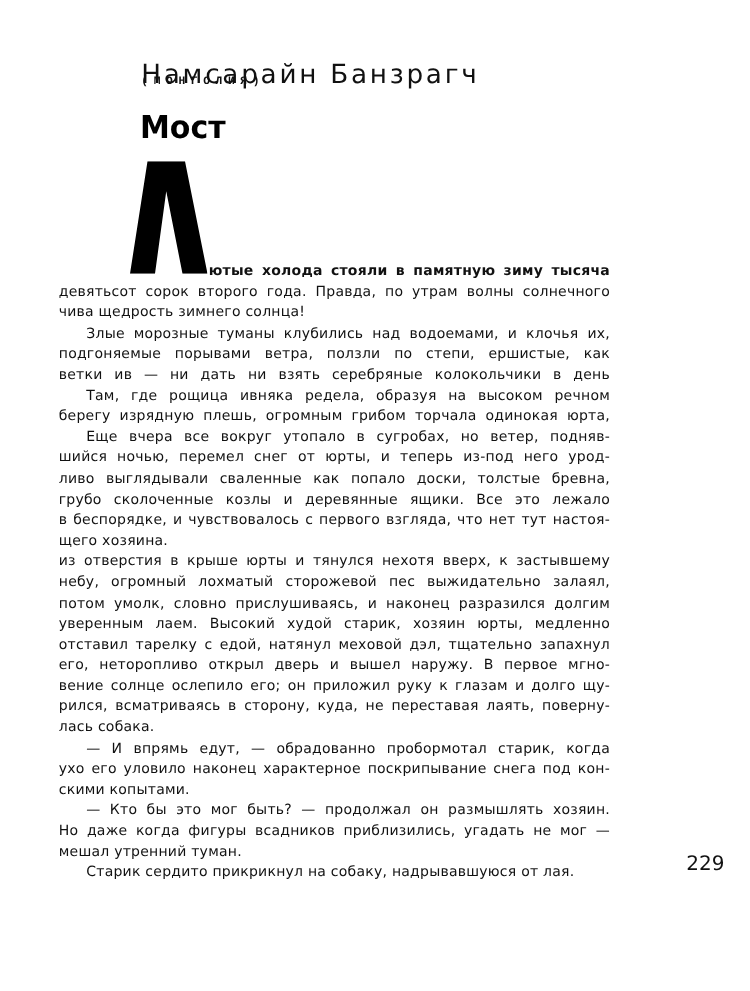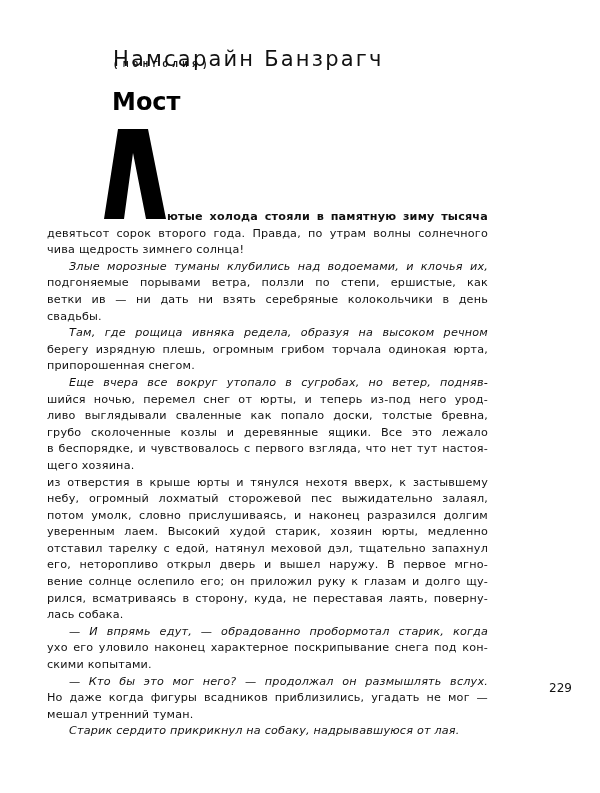--- a/index.html
+++ b/index.html
@@ -23,25 +23,25 @@
   .dropcap {
     position: absolute; left: 104px; top: 129px; width: 62px; height: 90px;
   }
   .body {
     position: absolute; left: 47px; top: 209px; width: 441px;
     font-family: "DejaVu Sans", sans-serif; font-size: 11.2px; line-height: 16.6px;
     color: #111; text-align: justify; letter-spacing: 0.2px;
   }
   .line { display: block; white-space: nowrap; text-align-last: justify; height: 16.6px; overflow: visible; }
   .line.last { text-align-last: left; }
-  .line.indent { padding-left: 22px; font-style: italic; }
+  .line.indent { padding-left: 22px; }
   .line.first { padding-left: 120px; font-weight: bold; }
   .pagenum {
     position: absolute; left: 549px; top: 681px;
-    font-family: "DejaVu Sans", sans-serif; font-size: 12px; color: #111;
+    font-family: "DejaVu Sans", sans-serif; font-size: 16px; color: #111;
   }
 </style>
 </head>
 <body>
 
 <div class="page">
   <div class="author">Намсарайн Банзрагч</div>
   <div class="country">(МОНГОЛИЯ)</div>
   <div class="title">Мост</div>
 
@@ -49,42 +49,40 @@
     <polygon points="14,0 44,0 62,90 42,90 29,24 20,90 0,90" fill="#000"></polygon>
   </svg>
 
   <div class="body" id="body">
       <span class="line first">ютые холода стояли в памятную зиму тысяча</span>
       <span class="line normal">девятьсот сорок второго года. Правда, по утрам волны солнечного</span>
       <span class="line last">чива щедрость зимнего солнца!</span>
       <span class="line indent">Злые морозные туманы клубились над водоемами, и клочья их,</span>
       <span class="line normal">подгоняемые порывами ветра, ползли по степи, ершистые, как</span>
       <span class="line normal">ветки ив — ни дать ни взять серебряные колокольчики в день</span>
-      <span class="line last">свадьбы.</span>
       <span class="line indent">Там, где рощица ивняка редела, образуя на высоком речном</span>
       <span class="line normal">берегу изрядную плешь, огромным грибом торчала одинокая юрта,</span>
-      <span class="line last">припорошенная снегом.</span>
       <span class="line indent">Еще вчера все вокруг утопало в сугробах, но ветер, подняв-</span>
       <span class="line normal">шийся ночью, перемел снег от юрты, и теперь из-под него урод-</span>
       <span class="line normal">ливо выглядывали сваленные как попало доски, толстые бревна,</span>
       <span class="line normal">грубо сколоченные козлы и деревянные ящики. Все это лежало</span>
       <span class="line normal">в беспорядке, и чувствовалось с первого взгляда, что нет тут настоя-</span>
       <span class="line last">щего хозяина.</span>
       <span class="line normal">из отверстия в крыше юрты и тянулся нехотя вверх, к застывшему</span>
       <span class="line normal">небу, огромный лохматый сторожевой пес выжидательно залаял,</span>
       <span class="line normal">потом умолк, словно прислушиваясь, и наконец разразился долгим</span>
       <span class="line normal">уверенным лаем. Высокий худой старик, хозяин юрты, медленно</span>
       <span class="line normal">отставил тарелку с едой, натянул меховой дэл, тщательно запахнул</span>
       <span class="line normal">его, неторопливо открыл дверь и вышел наружу. В первое мгно-</span>
       <span class="line normal">вение солнце ослепило его; он приложил руку к глазам и долго щу-</span>
       <span class="line normal">рился, всматриваясь в сторону, куда, не переставая лаять, поверну-</span>
       <span class="line last">лась собака.</span>
       <span class="line indent">— И впрямь едут, — обрадованно пробормотал старик, когда</span>
       <span class="line normal">ухо его уловило наконец характерное поскрипывание снега под кон-</span>
       <span class="line last">скими копытами.</span>
-      <span class="line indent">— Кто бы это мог него? — продолжал он размышлять вслух.</span>
+      <span class="line indent">— Кто бы это мог быть? — продолжал он размышлять хозяин.</span>
       <span class="line normal">Но даже когда фигуры всадников приблизились, угадать не мог —</span>
       <span class="line last">мешал утренний туман.</span>
       <span class="line indent" style="text-align-last: left;">Старик сердито прикрикнул на собаку, надрывавшуюся от лая.</span>
     </div>
 
   <div class="pagenum">229</div>
 </div>
 
 </body></html>

